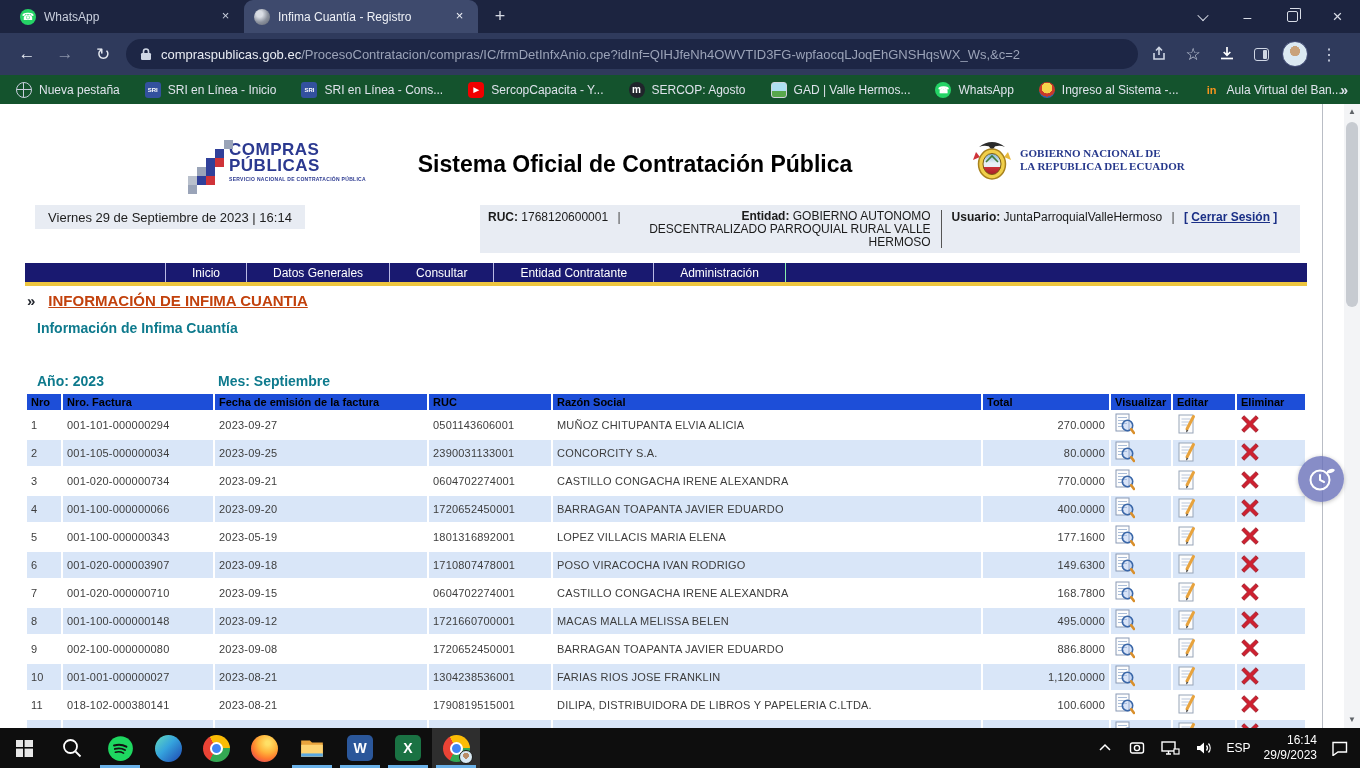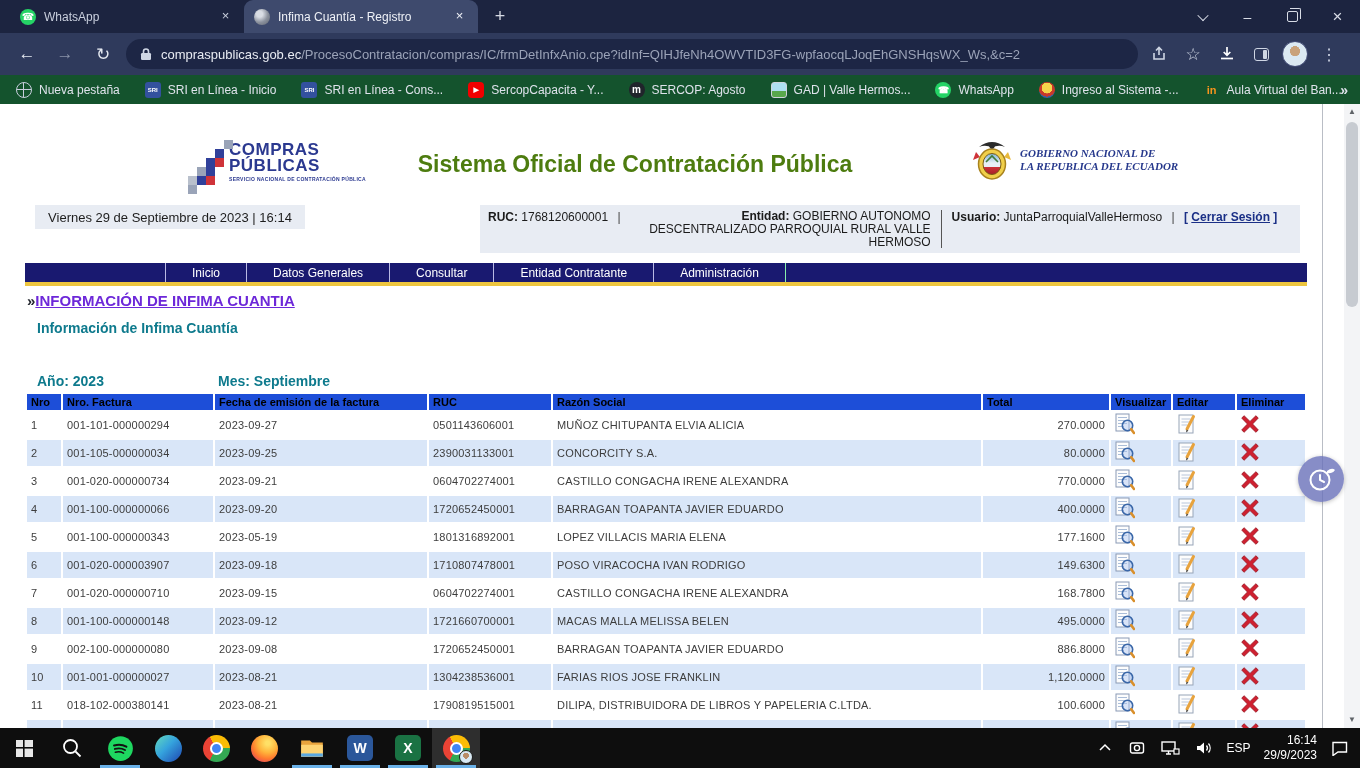--- a/index.html
+++ b/index.html
@@ -58,44 +58,44 @@
 
   
   .webpage { position:absolute; left:0; top:104px; width:1360px; height:624px; background:#fff; overflow:hidden; }
   .content-edge { position:absolute; left:1322px; top:0; bottom:0; width:1px; background:#b9bdc5; }
 
   .logo-block { position:absolute; left:188px; top:38px; display:flex; align-items:center; gap:14px; }
   .mosaic { position:relative; width:9px; height:9px; margin-left:18px; background:#30409a;
     box-shadow:9px -9px 0 #30409a, 18px -18px 0 #9aa4b8, 9px 0 0 #cf3339, -9px 9px 0 #9aa4b8, 0 9px 0 #30409a, -18px 18px 0 #b9c0cc, -9px 18px 0 #30409a, 0 18px 0 #cf3339, -18px 27px 0 #9aa4b8; }
   .logo-text { color:#2b3990; font-weight:bold; font-size:17px; line-height:16px; letter-spacing:0.5px; }
   .logo-tag { font-size:5px; font-weight:bold; color:#2b3990; letter-spacing:0.3px; margin-top:2px; }
-  .page-title { position:absolute; left:0; right:110px; top:47px; text-align:center; font-size:23px; font-weight:bold; color:#4d7c0f;margin-left:20px; }
+  .page-title { position:absolute; left:0; right:110px; top:47px; text-align:center; font-size:23px; font-weight:bold; color:#000000;margin-left:20px; }
   .gov-block { position:absolute; left:972px; top:34px; display:flex; align-items:center; gap:8px; }
-  .gov-text { font-family:"Liberation Serif", serif; font-size:11px; font-weight:bold; color:#26388c; line-height:13px;font-style:italic; }
+  .gov-text { font-family:"Liberation Serif", serif; font-size:11px; font-weight:bold; color:#26388c; line-height:13px; }
 
   .datetime-box { position:absolute; left:35px; top:101px; width:270px; height:24px; background:#e8ecf3; display:grid; place-items:center; font-size:13px; color:#1d1d1d; }
   .session-box { position:absolute; left:480px; top:101px; width:820px; height:48px; background:#e8ecf3; display:flex; align-items:flex-start; font-size:12px; color:#1b1b1b; padding:5px 8px 0 8px; }
   .session-box b { font-weight:bold; }
   .sess-ruc { white-space:nowrap; }
   .sess-sep { margin:0 6px; color:#444; }
   .sess-entidad { width:292px; margin-left:12px; text-align:right; line-height:13px; }
   .sess-divider { width:1px; background:#555; height:38px; margin:0 10px; flex:none; }
   .sess-user { white-space:nowrap; }
   .logout-link { color:#1a2f86; font-weight:bold; }
   .logout-link a { color:#1a2f86; text-decoration:underline; cursor:pointer; }
 
   .mainnav { position:absolute; left:25px; top:159px; width:1282px; height:19px; background:#191970; display:flex; align-items:stretch; }
   .nav-spacer { width:140px; }
   .nav-item { display:flex; align-items:center; padding:0 26px; color:#fff; font-size:12px; border-left:1px solid #b9b9e4; cursor:pointer; }
   .nav-item:last-of-type { border-right:1px solid #86efac; }
   .yellow-line { position:absolute; left:25px; top:178px; width:1282px; height:4px; background:#edc53f; }
 
   .breadcrumb { position:absolute; left:27px; top:188px; font-size:15px; font-weight:bold; }
   .bc-prefix { color:#23262e; }
-  .bc-title { color:#6d28d9; text-decoration:underline; }
+  .bc-title { color:#c2410c; text-decoration:underline;margin-left:13px; }
 
   .section-title { position:absolute; left:37px; top:216px; font-size:14px; font-weight:bold; color:#0e7a8d; }
   .warning { position:absolute; left:37px; top:233px; width:1248px; font-size:12.5px; font-weight:bold; color:#bf4410; line-height:16px; }
   .period { position:absolute; left:37px; top:269px; font-size:14px; font-weight:bold; color:#0e7a8d; }
   .period .mes { position:absolute; left:181px; top:0; white-space:nowrap; }
 
   table.grid { position:absolute; left:25px; top:288px; border-collapse:separate; border-spacing:2px; table-layout:fixed; }
   table.grid th { background:#1d4ed8; font-size:11px; font-weight:bold; color:#000; text-align:left; padding:2px 4px; height:16px; white-space:nowrap; overflow:hidden; }
   table.grid td { font-size:11px; color:#3d3d3d; padding:0 4px; height:26px; letter-spacing:0.2px; white-space:nowrap; overflow:hidden; background:#fff; }
   tr.data-row.alt td { background:#d9e6f8; }

